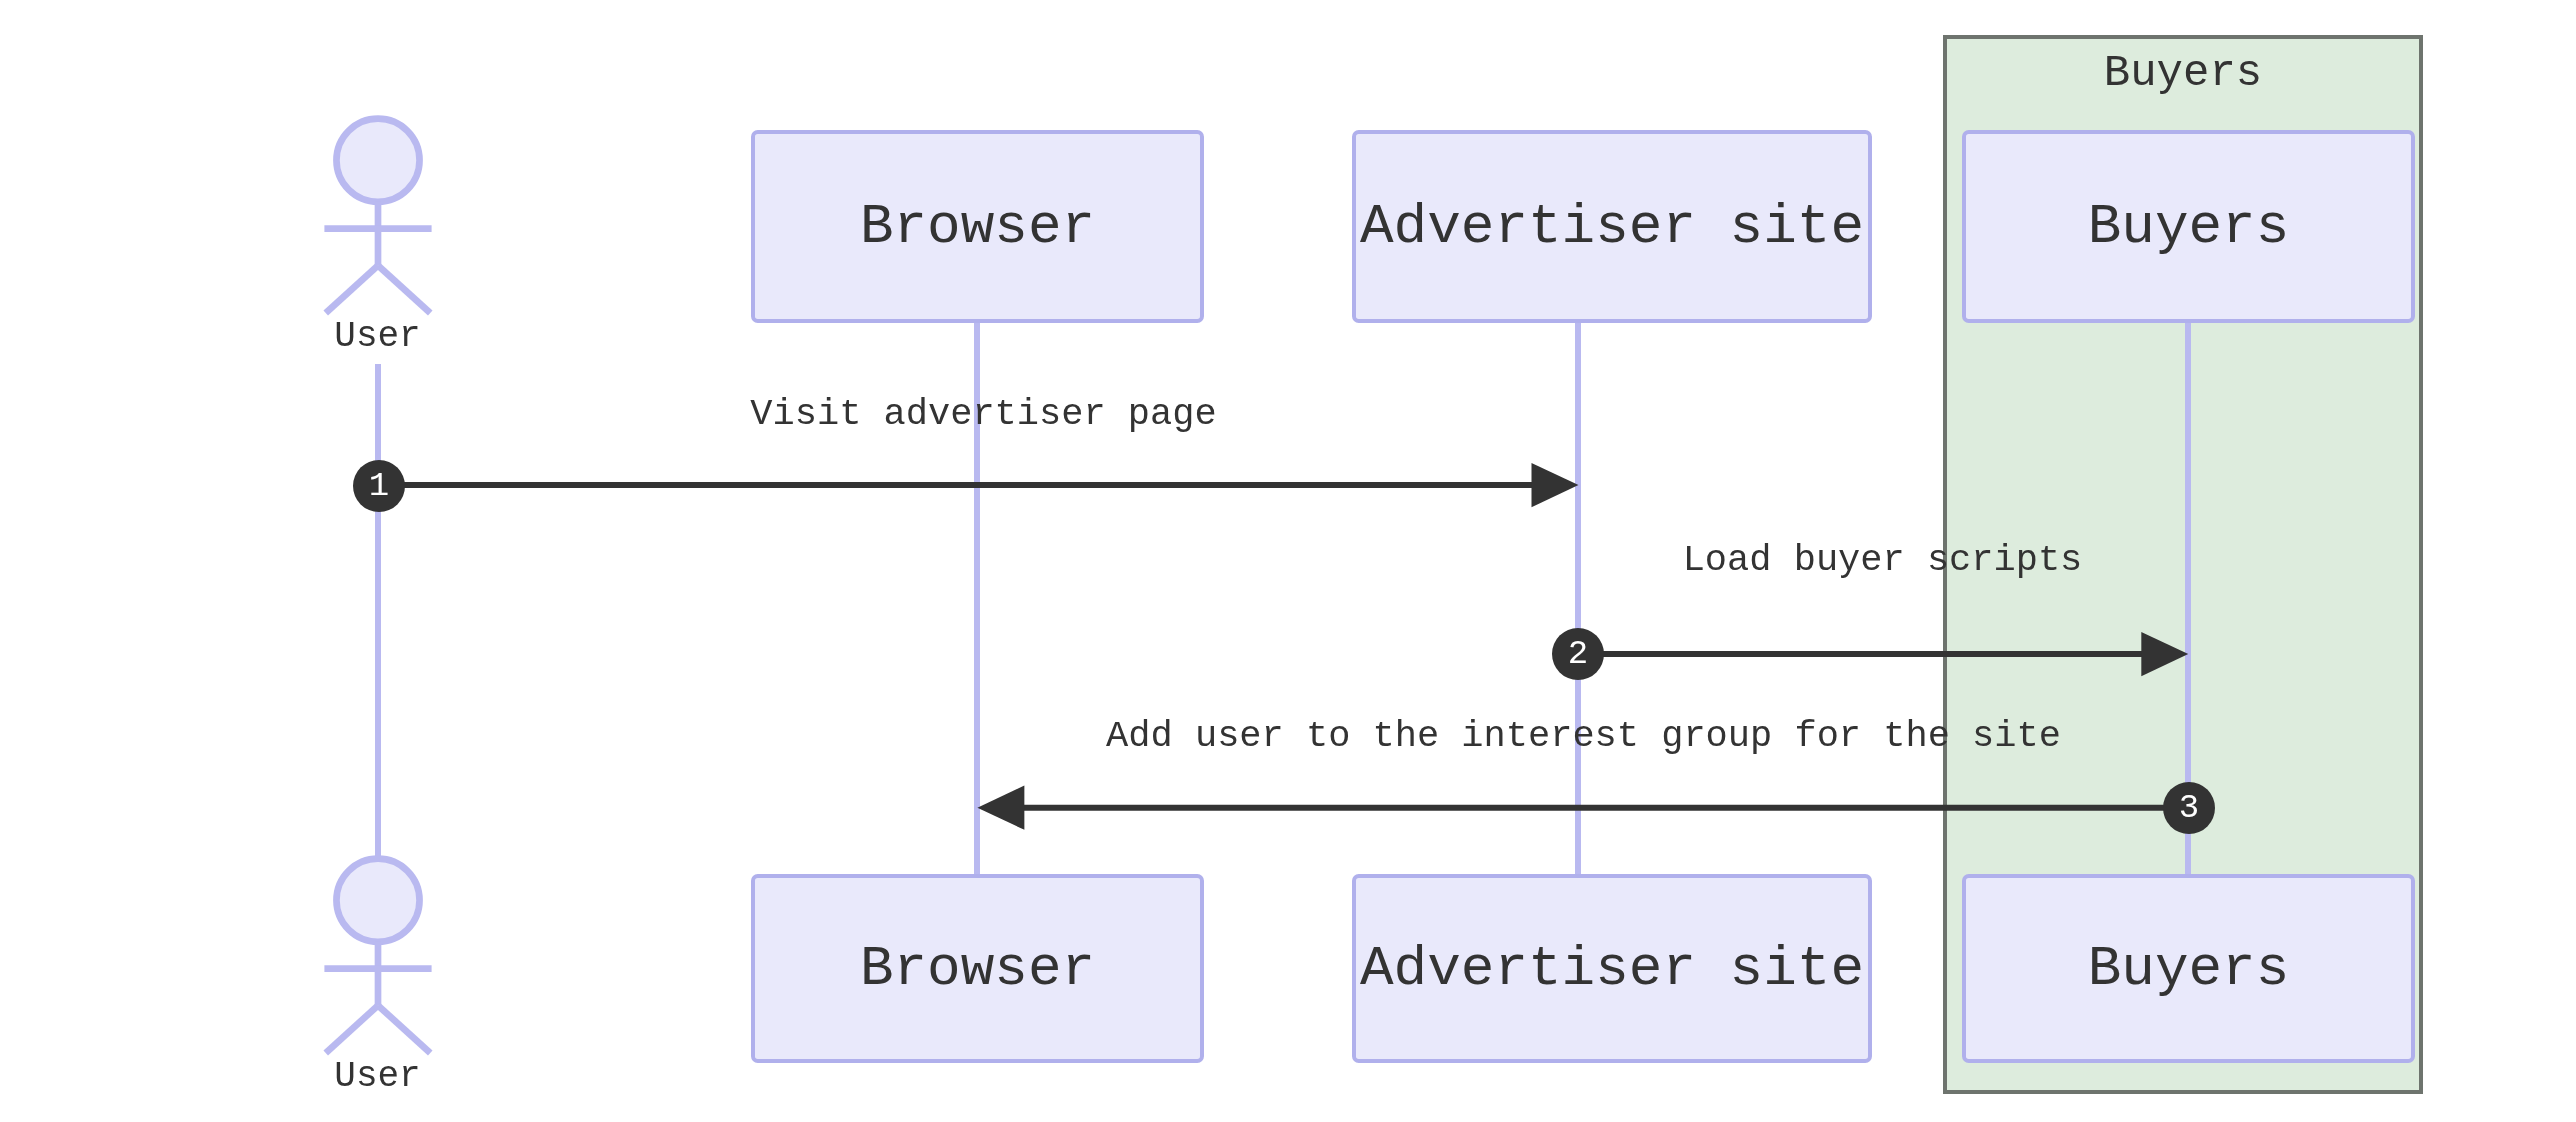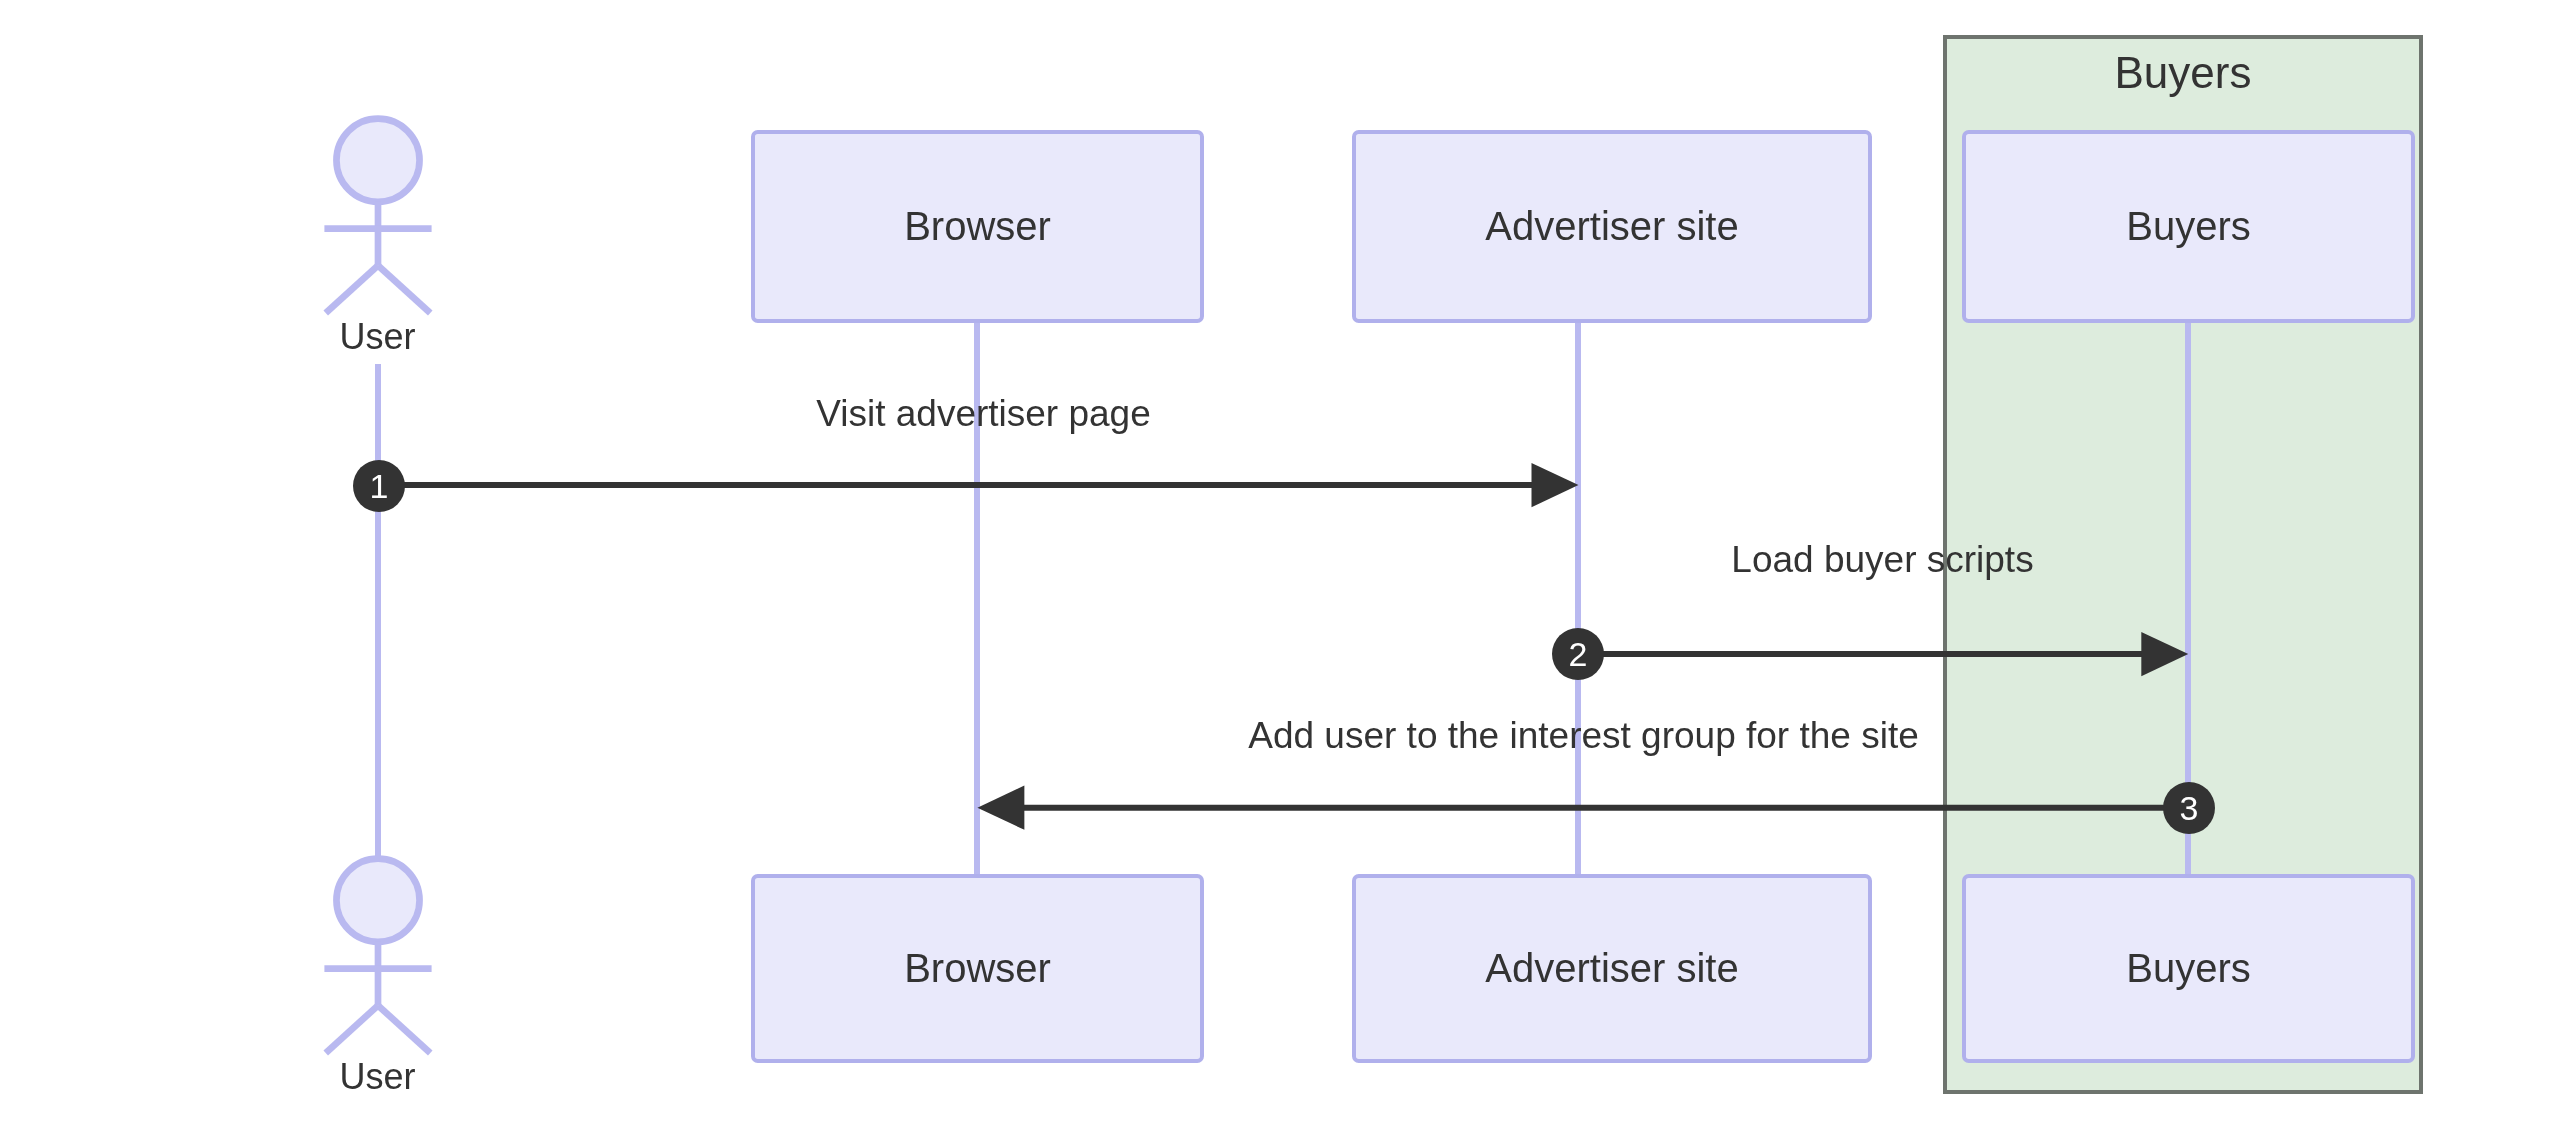--- a/index.html
+++ b/index.html
@@ -6,21 +6,21 @@
     margin: 0;
     padding: 0;
     background: #ffffff;
   }
   #canvas {
     position: relative;
     width: 2576px;
     height: 1123px;
     background: #ffffff;
     overflow: hidden;
-    font-family: Liberation Sans, sans-serif;
+    font-family: Liberation Mono, monospace;
     color: #333333;
   }
   .abs { position: absolute; box-sizing: border-box; }
 
   
   .group-box {
     left: 1943px; top: 35px; width: 480px; height: 1059px;
     background: #ddecdd;
     border: 4px solid #6e746e;
   }
@@ -28,21 +28,21 @@
     left: 1943px; top: 46px; width: 480px; height: 54px;
     font-size: 44px; line-height: 54px; text-align: center;
   }
 
   
   .pbox {
     background: #e9e9fb;
     border: 4px solid #b0b0ec;
     border-radius: 6.7px;
     display: flex; align-items: center; justify-content: center;
-    font-size: 40px;
+    font-size: 56px;
   }
   .row-top    { top: 130px;  height: 193px; }
   .row-bottom { top: 874px; height: 189px; }
   .col-browser    { left: 751px; width: 453px; }
   .col-advertiser { left: 1352px; width: 520px; }
   .col-buyers     { left: 1962px; width: 453px; }
 
   
   .lifeline { width: 6px; background: #b9b9f0; }
   .ll-user       { left: 375px;  top: 364px; height: 495px; }

